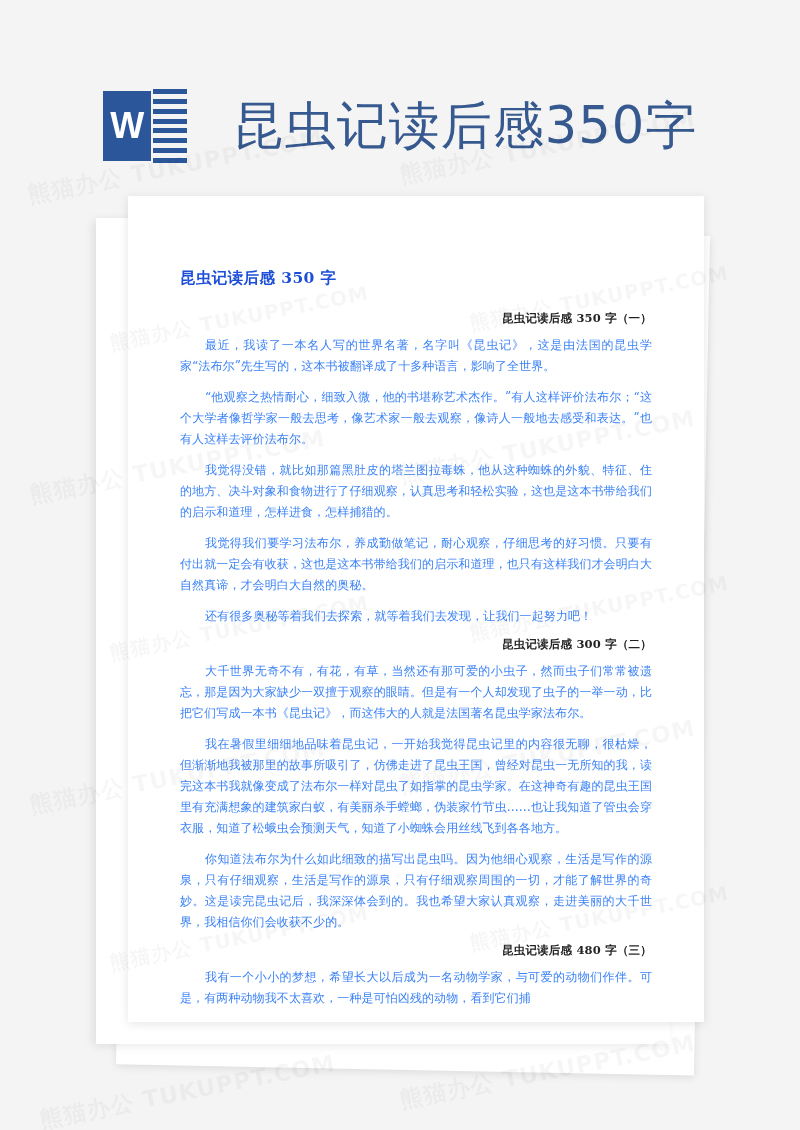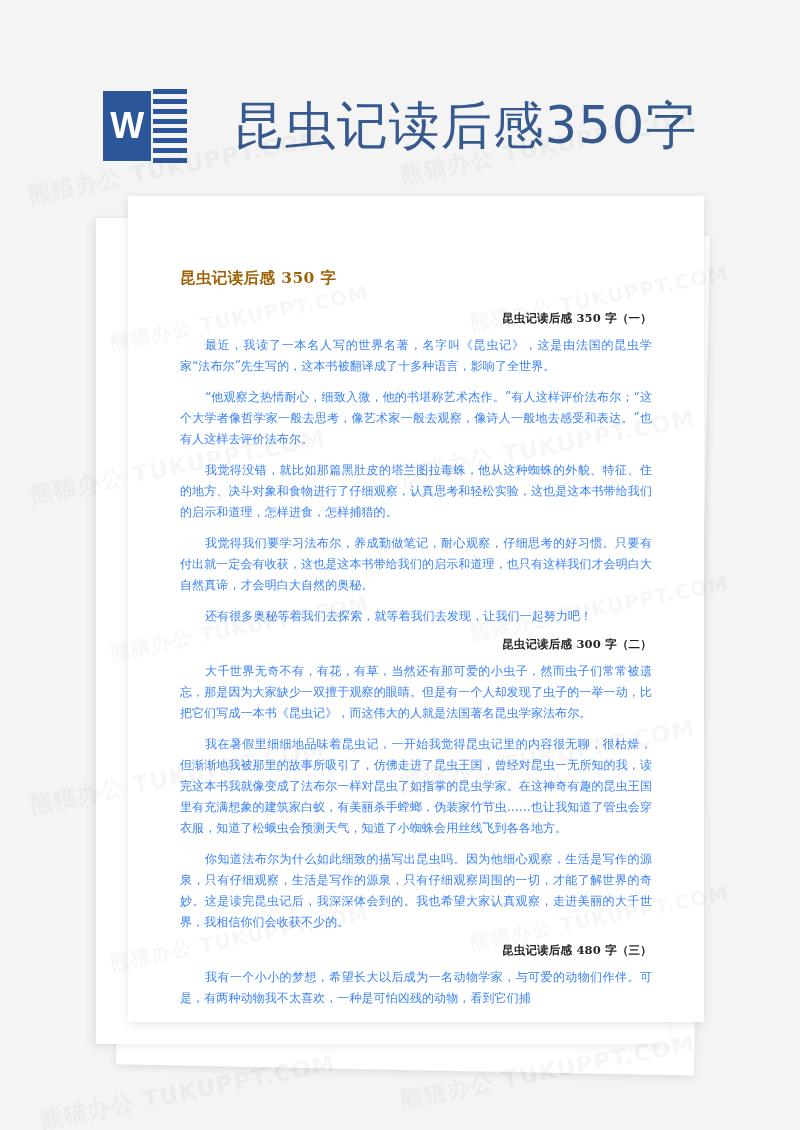--- a/index.html
+++ b/index.html
@@ -147,21 +147,21 @@
     overflow: hidden;
     color: #2e2e2e;
   }
   .doc-inner {
     padding: 72px 52px 0 52px;
   }
   .doc-title {
     font-family: "DejaVu Serif", "Liberation Serif", serif;
     font-size: 15.5px;
     font-weight: 700;
-    color: #a16207;
+    color: #1d4ed8;
     margin: 0 0 22px 0;
     letter-spacing: 0.4px;
   }
   .sec-head {
     font-family: "DejaVu Serif", "Liberation Serif", serif;
     font-size: 11.5px;
     font-weight: 700;
     color: #232323;
     margin: 0 0 9px 0;
     text-indent: 24px;

